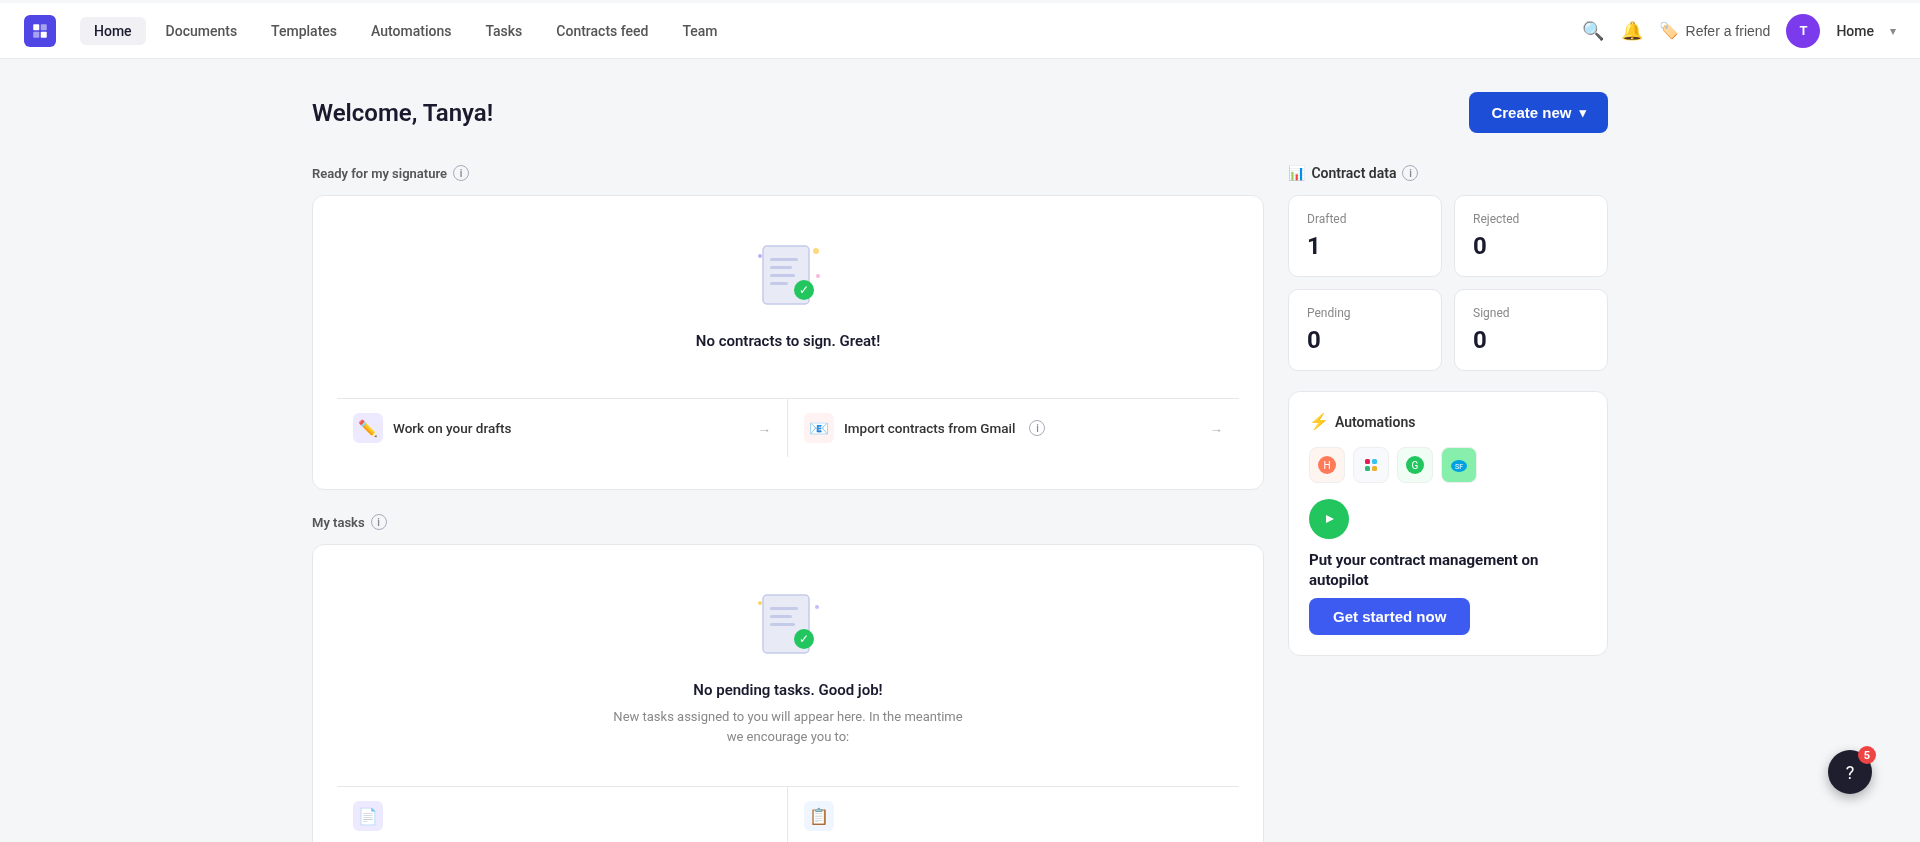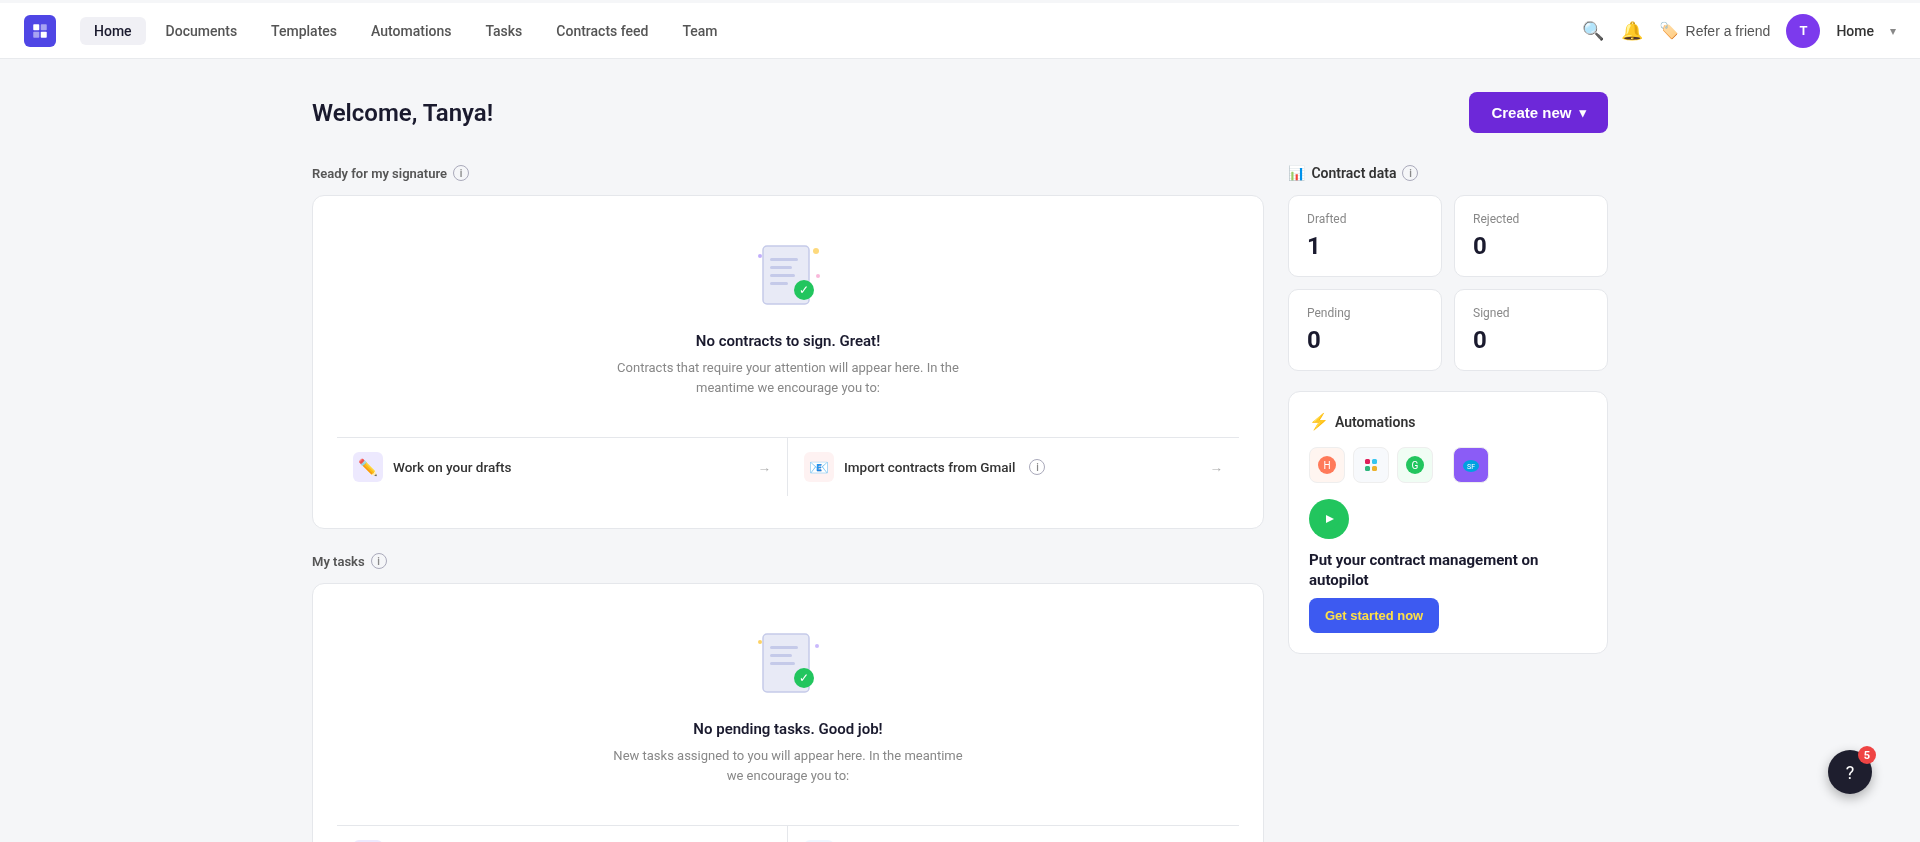--- a/index.html
+++ b/index.html
@@ -33,21 +33,21 @@
       color: #fff; font-size: 13px; font-weight: 600; cursor: pointer;
     }
     .avatar-name { font-size: 14px; font-weight: 500; color: #333; cursor: pointer; }
     .avatar-chevron { font-size: 12px; color: #888; cursor: pointer; }
 
     
     .main { max-width: 1360px; margin: 0 auto; padding: 36px 32px; }
     .page-header { display: flex; align-items: center; justify-content: space-between; margin-bottom: 32px; }
     .welcome-title { font-size: 24px; font-weight: 600; color: #1a1a2e; }
     .create-btn {
-      background: #6d28d9; color: #fff; border: none; border-radius: 8px;
+      background: #1d4ed8; color: #fff; border: none; border-radius: 8px;
       padding: 12px 22px; font-size: 15px; font-weight: 600; cursor: pointer;
       display: flex; align-items: center; gap: 8px;
     }
     .create-btn-chevron { font-size: 13px; }
 
     
     .content-grid { display: grid; grid-template-columns: 1fr 320px; gap: 24px; }
     .left-col { display: flex; flex-direction: column; gap: 24px; }
 
     
@@ -93,22 +93,22 @@
     .automations-card { background: #fff; border: 1px solid #e5e7eb; border-radius: 12px; padding: 20px; overflow: hidden; position: relative; }
     .automations-header { display: flex; align-items: center; gap: 6px; font-size: 14px; font-weight: 600; color: #333; margin-bottom: 16px; }
     .auto-lightning { color: #f59e0b; font-size: 16px; }
     .integration-icons { display: flex; gap: 8px; margin-bottom: 16px; flex-wrap: wrap; }
     .int-icon { width: 36px; height: 36px; border-radius: 8px; display: flex; align-items: center; justify-content: center; font-size: 18px; border: 1px solid #eee; background: #fff; }
     .autopilot-section { }
     .autopilot-logo { width: 40px; height: 40px; border-radius: 50%; background: #22c55e; display: flex; align-items: center; justify-content: center; margin-bottom: 12px; }
     .autopilot-title { font-size: 15px; font-weight: 700; color: #1a1a2e; margin-bottom: 8px; line-height: 1.3; }
     .autopilot-desc { font-size: 12px; color: #777; line-height: 1.5; margin-bottom: 16px; }
     .get-started-btn {
-      background: #3d5af1; color: #fde047; border: none; border-radius: 8px;
-      padding: 10px 16px; font-size: 13px; font-weight: 600; cursor: pointer;
+      background: #3d5af1; color: #ffffff; border: none; border-radius: 8px;
+      padding: 10px 24px; font-size: 15px; font-weight: 600; cursor: pointer;
       display: inline-block;
     }
 
     
     .help-badge {
       position: fixed; bottom: 24px; right: 24px;
       width: 44px; height: 44px; border-radius: 50%;
       background: #1e1e2e; color: #fff;
       display: flex; align-items: center; justify-content: center;
       font-size: 18px; cursor: pointer; box-shadow: 0 4px 12px rgba(0,0,0,0.3);
@@ -185,21 +185,20 @@
                 <rect x="22" y="46" width="18" height="3" rx="1.5" fill="#c5cae9"></rect>
                 <circle cx="56" cy="54" r="10" fill="#22c55e"></circle>
                 <text x="56" y="58" text-anchor="middle" font-size="12" fill="white">✓</text>
 
                 <circle cx="12" cy="20" r="2" fill="#a78bfa" opacity="0.7"></circle>
                 <circle cx="68" cy="15" r="3" fill="#fbbf24" opacity="0.6"></circle>
                 <circle cx="70" cy="40" r="2" fill="#f472b6" opacity="0.5"></circle>
               </svg>
             </div>
             <div class="empty-title">No contracts to sign. Great!</div>
-            <div class="empty-subtitle">Contracts that require your attention will appear here. In the meantime we encourage you to:</div>
           </div>
           <div class="quick-actions">
             <div class="quick-action">
               <div class="qa-icon" style="background:#ede9fe;">✏️</div>
               <span>Work on your drafts</span>
               <span class="qa-arrow">→</span>
             </div>
             <div class="quick-action">
               <div class="qa-icon" style="background:#fef2f2;">📧</div>
               <span>Import contracts from Gmail</span>
@@ -293,21 +292,21 @@
               <rect x="4" y="11" width="5" height="5" rx="1.5" fill="#2eb67d"></rect>
               <rect x="11" y="11" width="5" height="5" rx="1.5" fill="#ecb22e"></rect>
             </svg>
           </div>
           <div class="int-icon" style="background:#f0fdf4;">
             <svg width="20" height="20" viewBox="0 0 20 20">
                 <circle cx="10" cy="10" r="9" fill="#22c55e"></circle>
                 <text x="10" y="14" text-anchor="middle" font-size="10" fill="white">G</text>
               </svg>
           </div>
-          <div class="int-icon" style="background:#8b5cf6;margin-left:12px;">
+          <div class="int-icon" style="background:#86efac;">
             <svg width="20" height="20" viewBox="0 0 20 20">
               <ellipse cx="10" cy="11" rx="8" ry="6" fill="#00a1e0"></ellipse>
               <text x="10" y="14" text-anchor="middle" font-size="7" fill="white">SF</text>
             </svg>
           </div>
         </div>
         <div class="autopilot-section">
           <div class="autopilot-logo">
             <svg width="22" height="22" viewBox="0 0 22 22">
               <circle cx="11" cy="11" r="10" fill="#22c55e"></circle>

